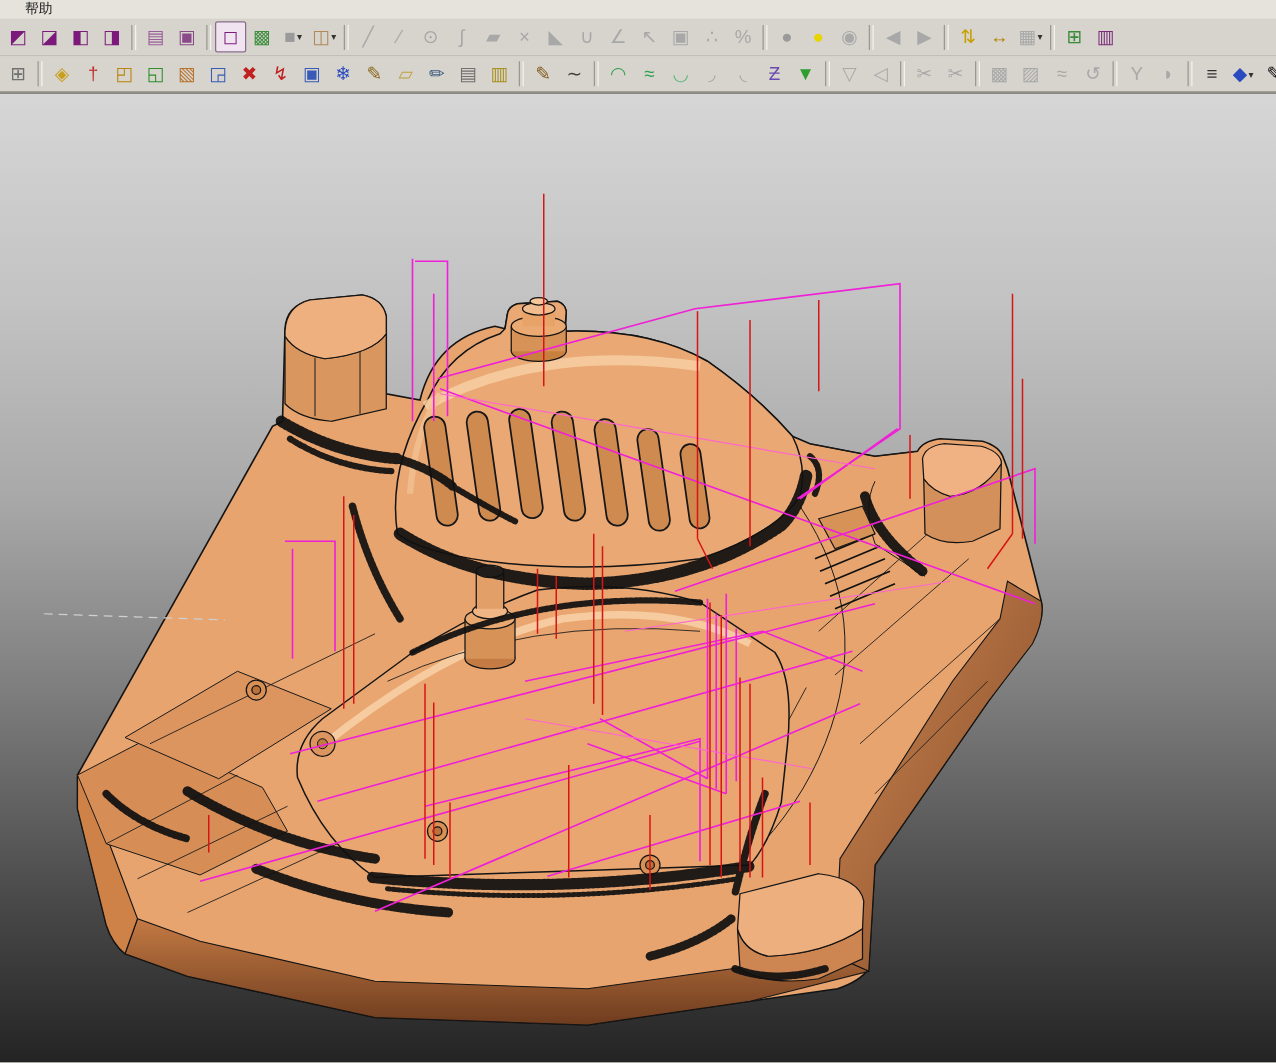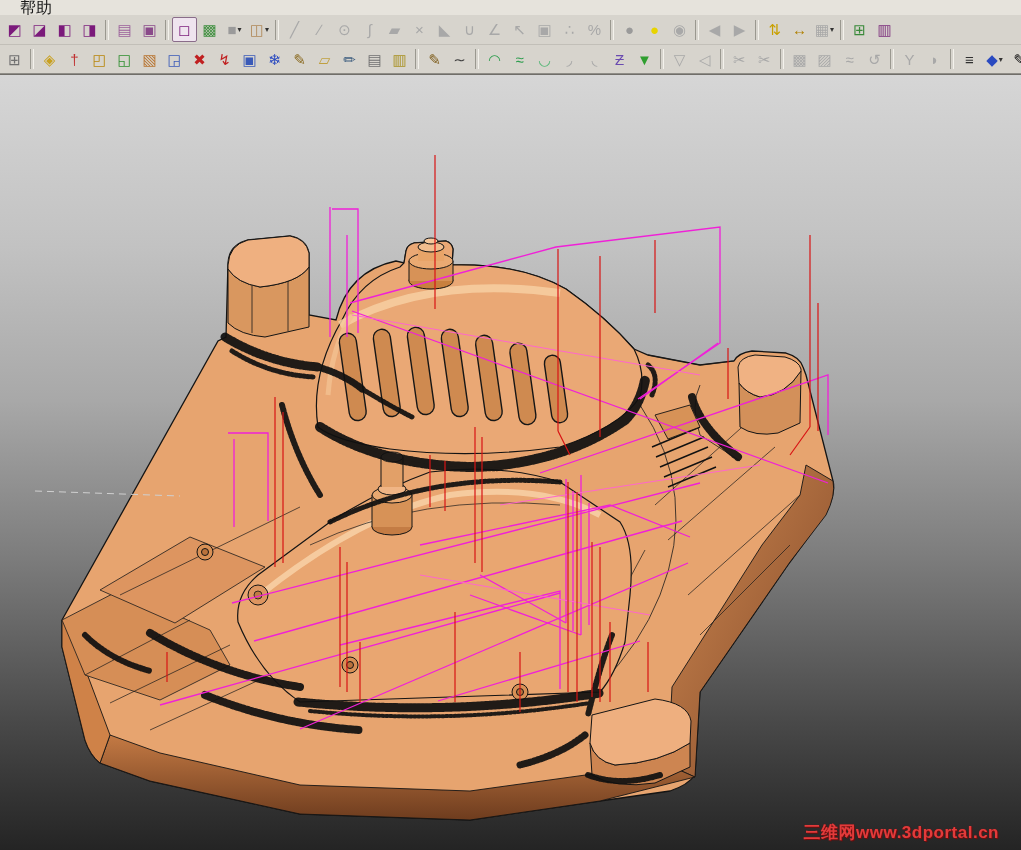--- a/index.html
+++ b/index.html
@@ -1,20 +1,20 @@
 <!DOCTYPE html>
 <html><head>
 <meta charset="utf-8">
 <style>
   html,body{margin:0;padding:0;}
   body{width:1021px;height:850px;overflow:hidden;background:#d7d4cd;
        font-family:"Liberation Sans","DejaVu Sans",sans-serif;-webkit-font-smoothing:none;}
   .app{width:1021px;height:850px;display:flex;flex-direction:column;}
   
-  .menubar{height:15px;background:#e6e3dc;font-size:16px;line-height:15px;color:#1a1a1a;
+  .menubar{height:15px;background:#e6e3dc;font-size:11px;line-height:15px;color:#1a1a1a;
            padding-left:16px;flex:0 0 auto;}
   .menubar .mitem{display:inline-block;padding:0 4px;cursor:default;}
   
   .trow{flex:0 0 auto;display:flex;align-items:center;background:#d7d4cd;
         border-bottom:1px solid #c2bfb8;padding:1px 2px;height:27px;white-space:nowrap;}
   .trow2{height:26px;border-bottom:1px solid #8f8d87;}
   .tbtn{display:inline-flex;align-items:center;justify-content:center;width:23px;height:23px;
         border:1px solid transparent;border-radius:2px;position:relative;cursor:default;flex:0 0 auto;}
   .tbtn.pressed{background:#efe4ef;border:1px solid #8a6d8a;}
   .tbtn .glyph{font-size:15px;line-height:1;}
@@ -425,15 +425,14 @@
       </g>
       <g stroke="#d81414" stroke-width="1.2" fill="none">
         <path d="M435,80 V234 M558,174 V356 M600,181 V362 M655,165 V238 M728,273 V324 M810,160 V352 M818,228 V356"></path>
         <path d="M275,322 V492 M283,337 V488 M340,472 V612 M347,487 V617 M475,352 V488 M482,362 V497"></path>
         <path d="M568,407 V617 M577,417 V627 M592,467 V622 M600,472 V627 M455,537 V627 M520,577 V637"></path>
         <path d="M610,547 V627 M648,567 V617 M167,577 V607 M360,567 V627 M430,380 V432 M445,386 V436"></path>
         <path d="M810,352 L790,380 M558,356 L570,380"></path>
       </g>
     </svg>
 
-    <div class="watermark">三维网www.3dportal.cn</div>
   </div>
 </div>
 
 </body></html>

